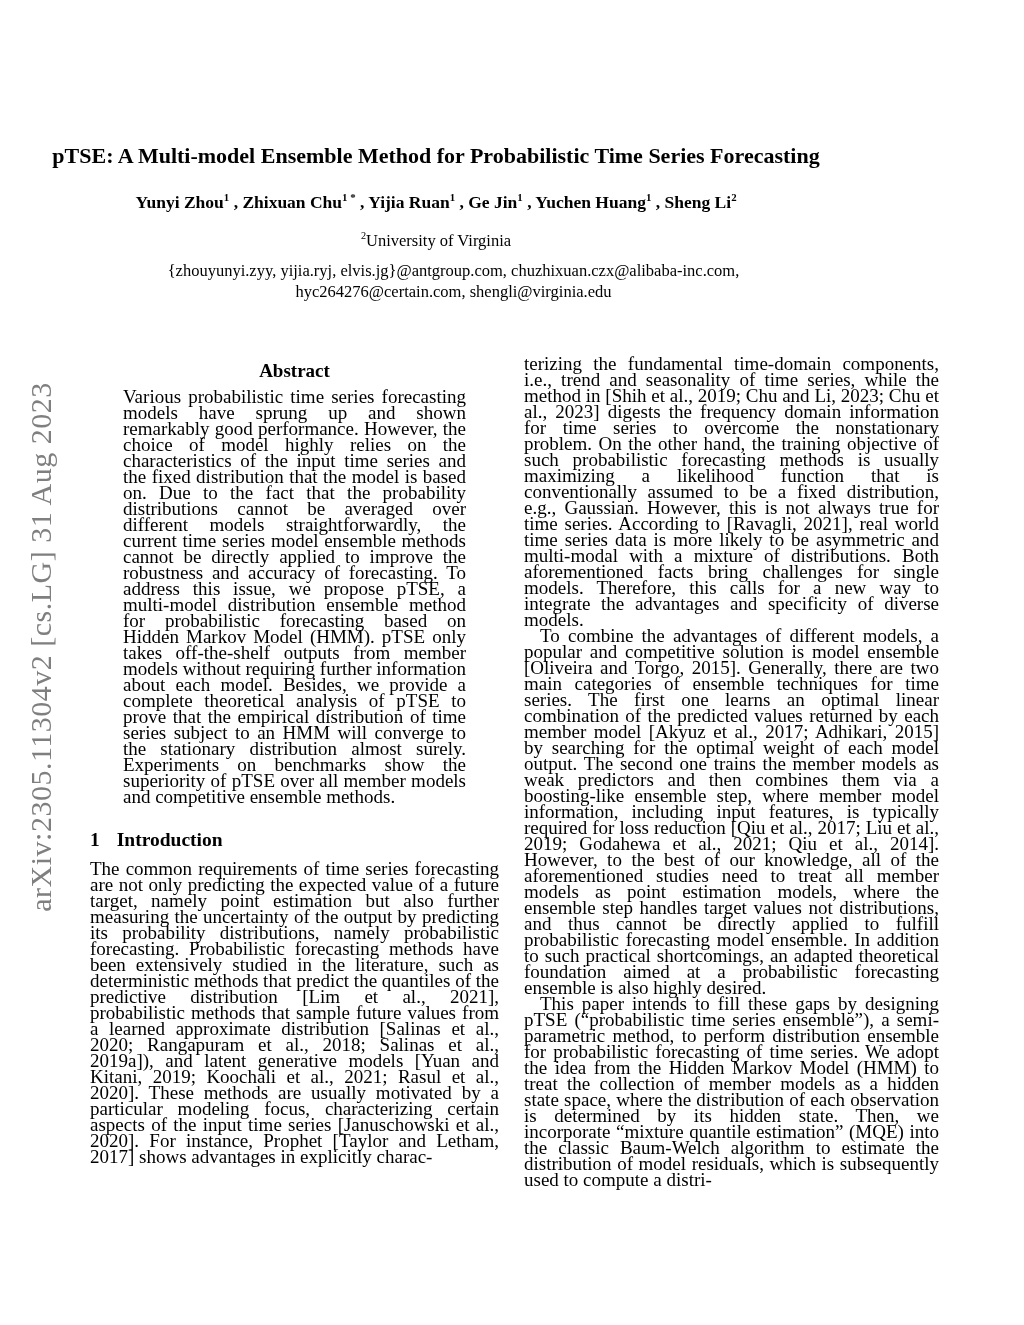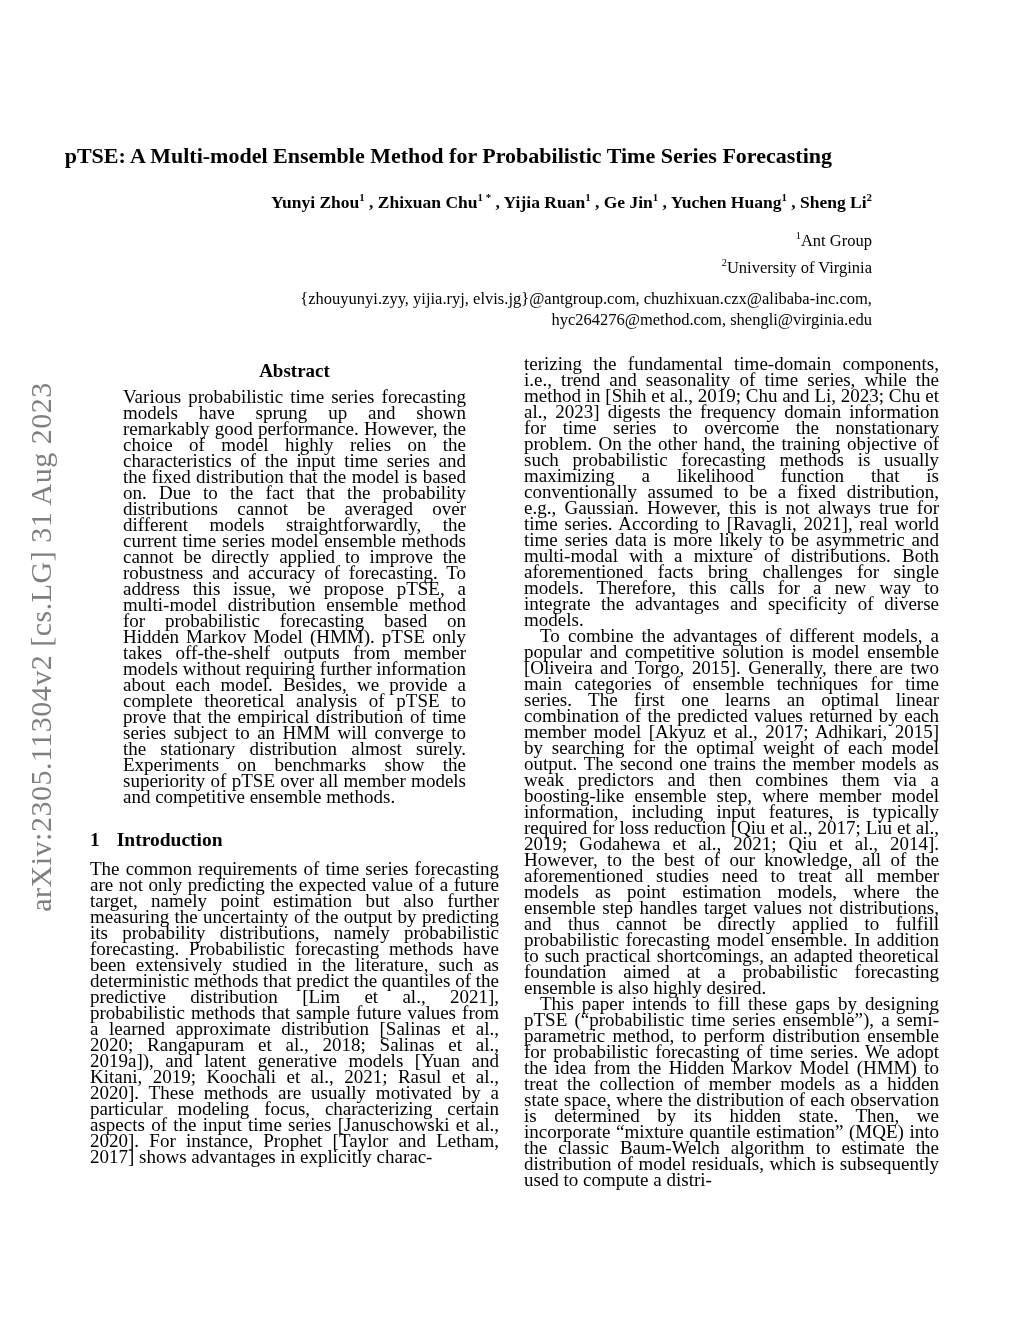--- a/index.html
+++ b/index.html
@@ -19,21 +19,21 @@
     transform: rotate(-90deg);
     transform-origin: center center;
     text-align: center;
     font-size: 30px;
     color: #7f7f7f;
     white-space: nowrap;
     letter-spacing: 0.5px;
   }
 
   
-  .header { position: absolute; top: 143px; left: 0; width: 872px; text-align: right; }
+  .header { position: absolute; top: 143px; left: 0; width: 872px; text-align: center; }
   .title { font-size: 22px; font-weight: bold; margin: 0 40px 0 40px; }
   .authors { margin-top: 22px; font-size: 17.5px; font-weight: bold; }
   .authors sup { font-size: 62%; }
   .author .sep { font-weight: bold; }
   .affiliation { font-size: 16.5px; line-height: 23px; }
   .affiliations { margin-top: 11px; }
   .affiliation sup { font-size: 62%; }
   .emails { margin-top: 9px; font-size: 16.5px; line-height: 21px; margin-left: 35px; }
 
   
@@ -84,27 +84,26 @@
   <div class="watermark">arXiv:2305.11304v2  [cs.LG]  31 Aug 2023</div>
 
   <div class="header">
     <div class="title">pTSE: A Multi-model Ensemble Method for Probabilistic Time Series Forecasting</div>
 
     <div class="authors">
       <span class="author"><span>Yunyi Zhou</span><sup>1</sup><span class="sep"> ,  </span></span><span class="author"><span>Zhixuan Chu</span><sup>1 *</sup><span class="sep"> ,  </span></span><span class="author"><span>Yijia Ruan</span><sup>1</sup><span class="sep"> ,  </span></span><span class="author"><span>Ge Jin</span><sup>1</sup><span class="sep"> ,  </span></span><span class="author"><span>Yuchen Huang</span><sup>1</sup><span class="sep"> ,  </span></span><span class="author"><span>Sheng Li</span><sup>2</sup><span class="sep"></span></span>
     </div>
 
     <div class="affiliations">
-      <div class="affiliation"><sup>1</sup><span>Ant Group</span></div>
       <div class="affiliation"><sup>2</sup><span>University of Virginia</span></div>
     </div>
 
     <div class="emails">
       <div>{zhouyunyi.zyy, yijia.ryj, elvis.jg}@antgroup.com, chuzhixuan.czx@alibaba-inc.com,</div>
-      <div>hyc264276@method.com, shengli@virginia.edu</div>
+      <div>hyc264276@certain.com, shengli@virginia.edu</div>
     </div>
   </div>
 
   <div class="columns">
 
     <div class="col-left">
       <div class="abstract-heading">Abstract</div>
       <div class="abstract-body body-text">Various probabilistic time series forecasting models have sprung up and shown remarkably good performance. However, the choice of model highly relies on the characteristics of the input time series and the fixed distribution that the model is based on. Due to the fact that the probability distributions cannot be averaged over different models straightforwardly, the current time series model ensemble methods cannot be directly applied to improve the robustness and accuracy of forecasting. To address this issue, we propose pTSE, a multi-model distribution ensemble method for probabilistic forecasting based on Hidden Markov Model (HMM). pTSE only takes off-the-shelf outputs from member models without requiring further information about each model. Besides, we provide a complete theoretical analysis of pTSE to prove that the empirical distribution of time series subject to an HMM will converge to the stationary distribution almost surely. Experiments on benchmarks show the superiority of pTSE over all member models and competitive ensemble methods.</div>
 
       <div class="section-heading">

